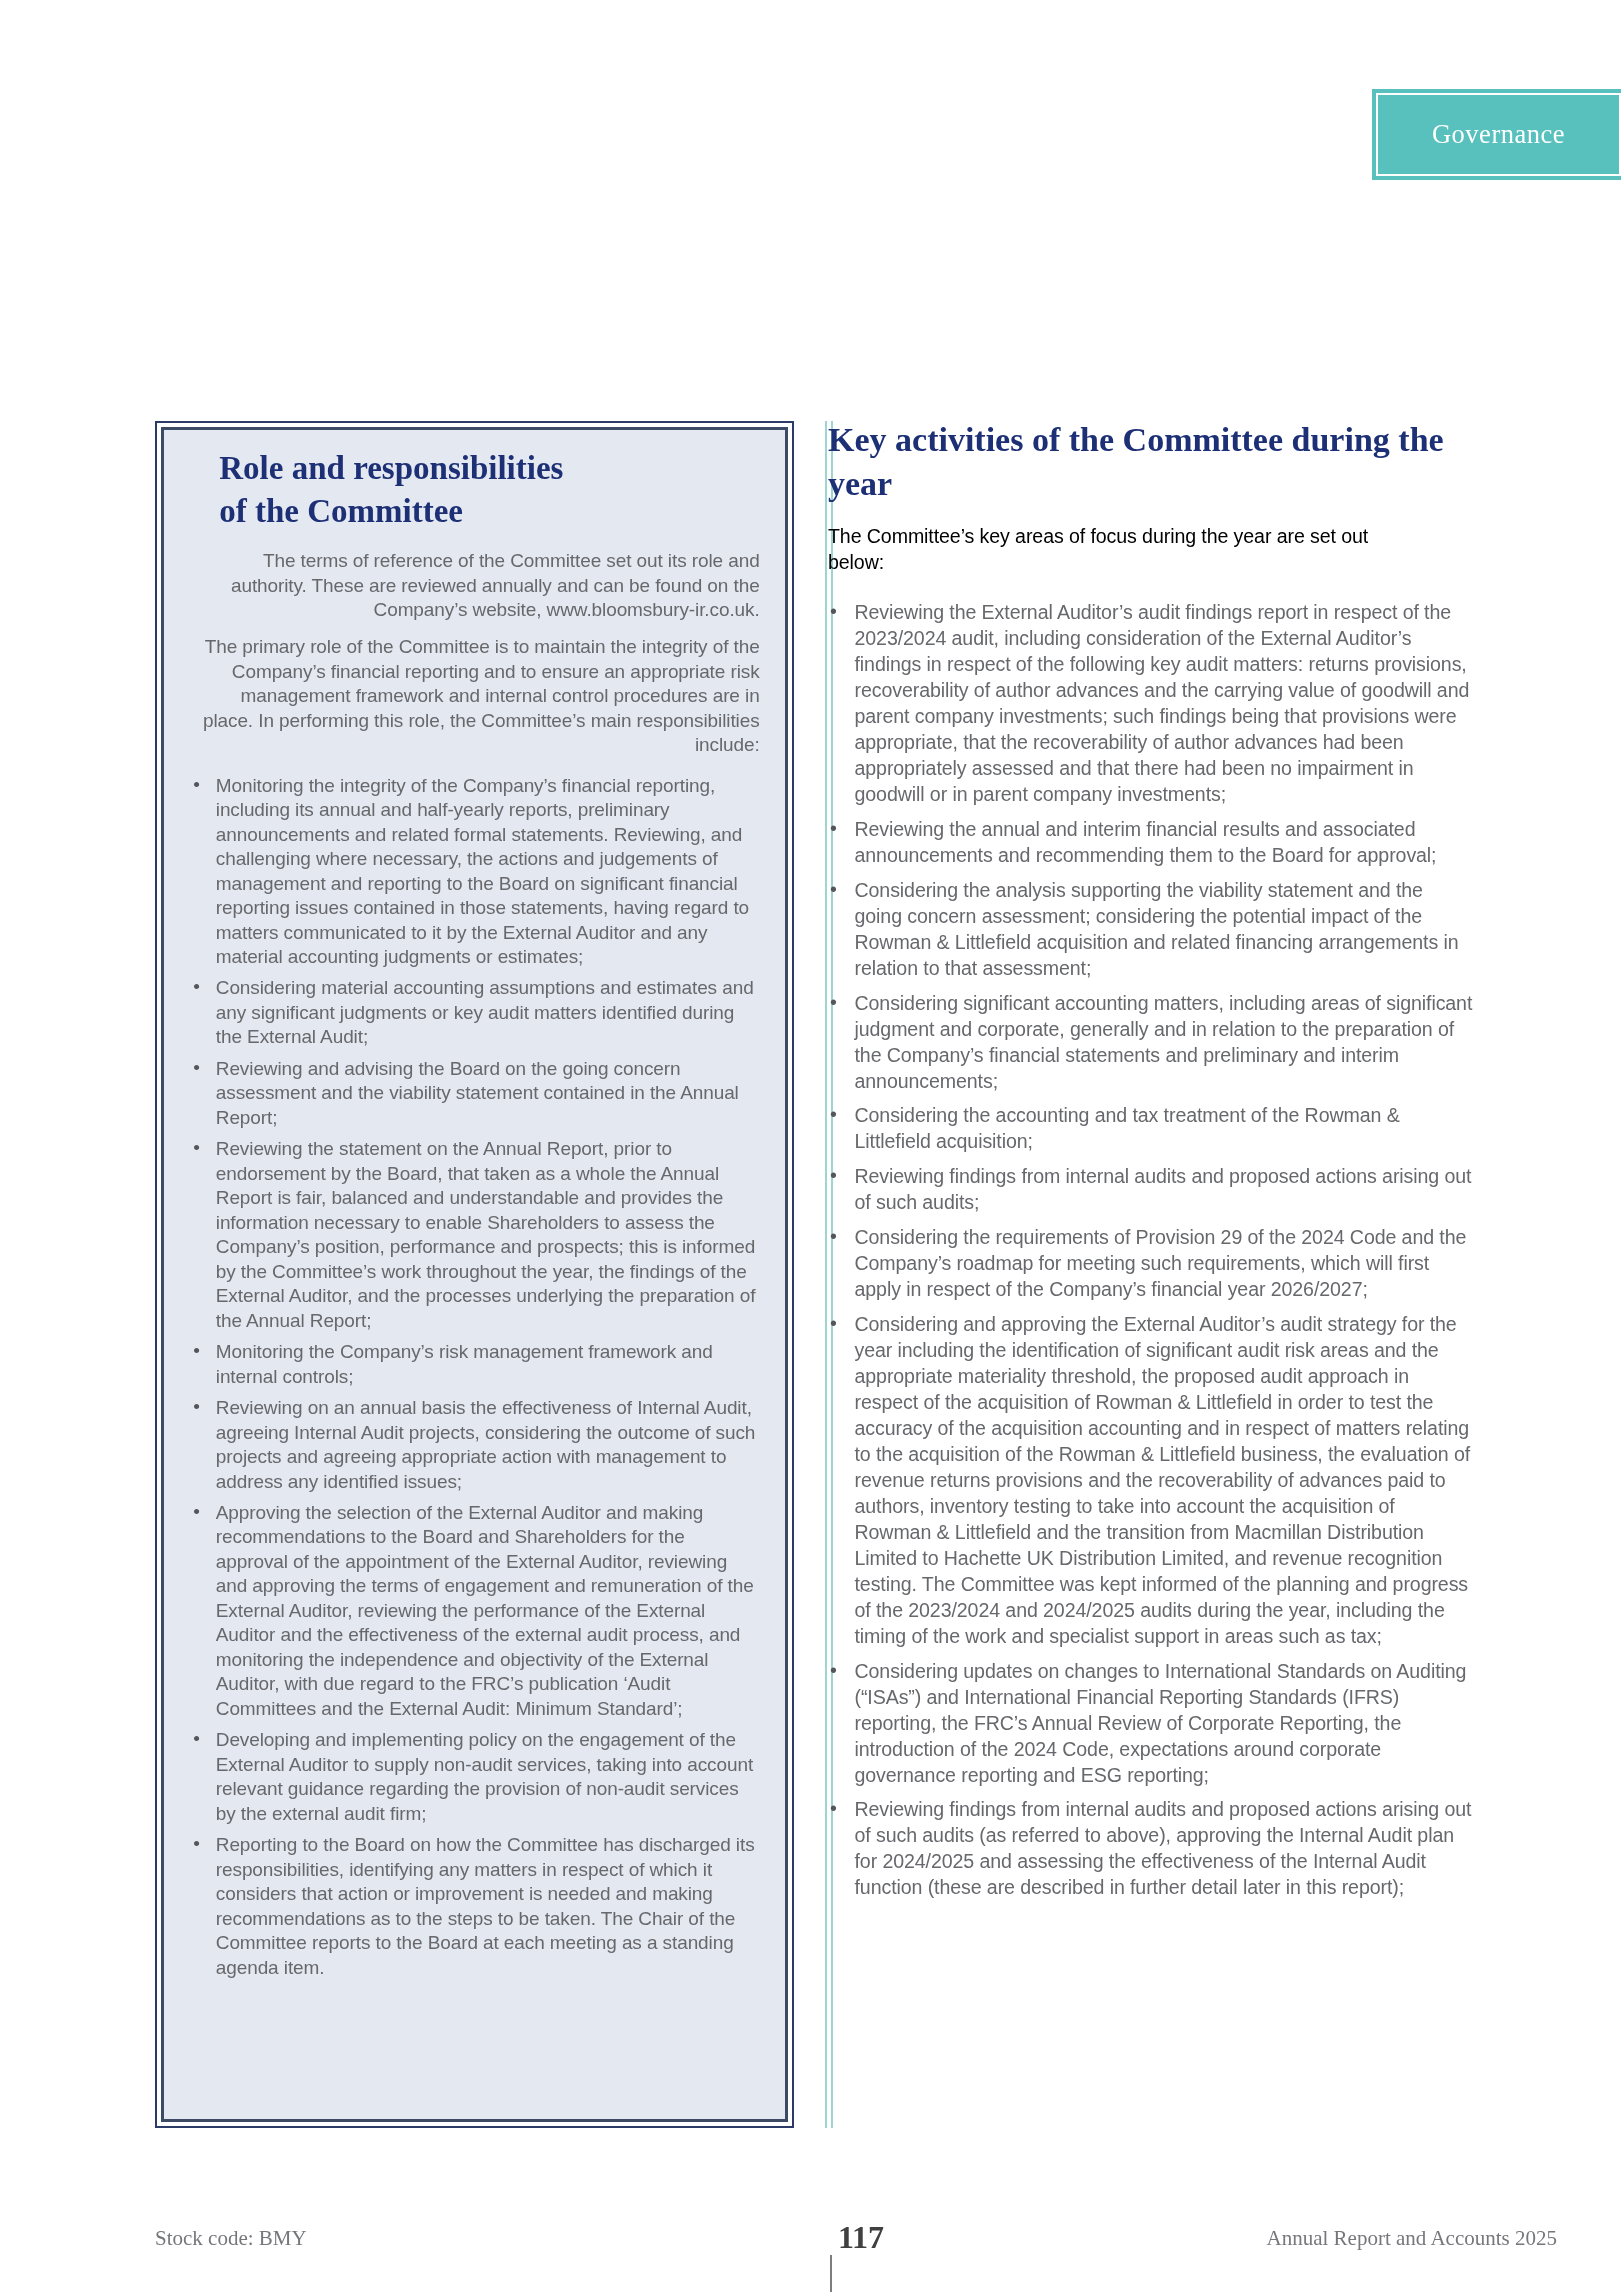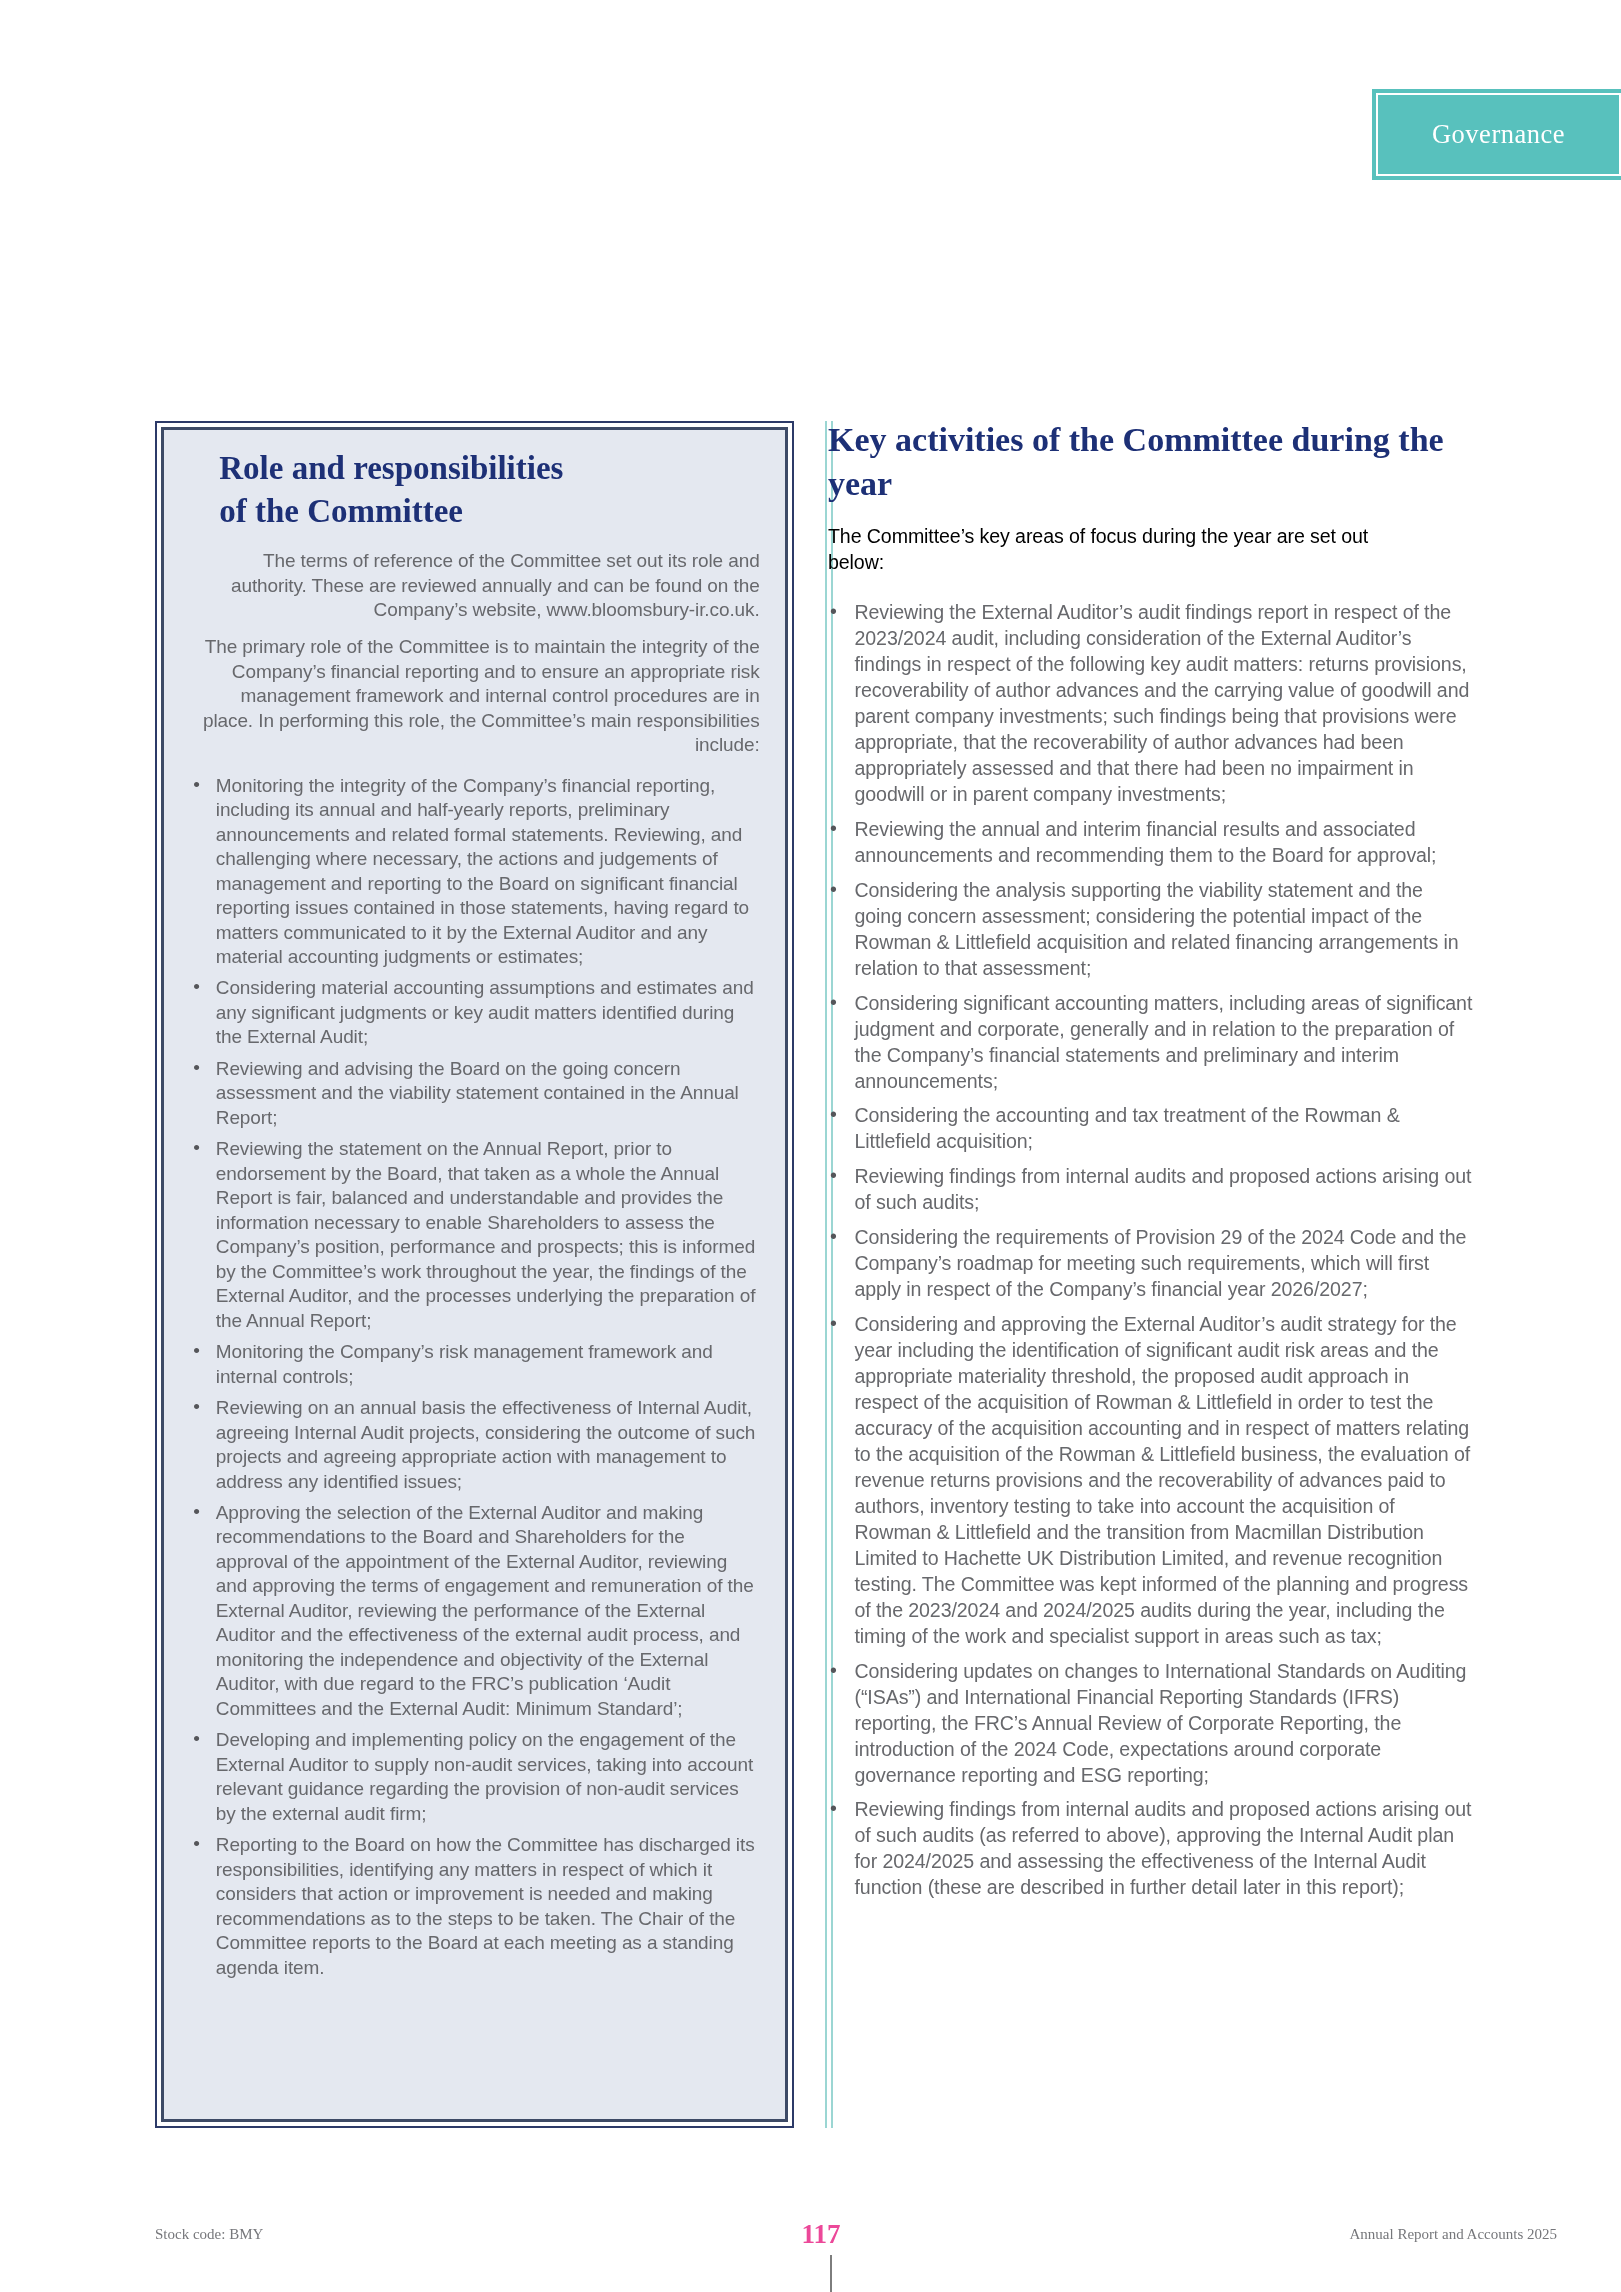--- a/index.html
+++ b/index.html
@@ -59,27 +59,27 @@
     width:588px;
   }
   .right-col ul.blist{margin:0;}
   .right-col ul.blist li{
     position:relative;padding-left:26.5px;margin:0 0 8.8px 0;
     font-size:19.6px;line-height:26px;color:#67686c;letter-spacing:-0.1px;
   }
   
   .footer-left,.footer-right{
     position:absolute;top:2226px;font-family:"Liberation Serif",serif;
-    font-size:15px;color:#76777b;
+    font-size:21px;color:#76777b;
   }
   .footer-left{left:155px;}
   .footer-right{right:110px;}
   .page-num{
-    position:absolute;left:762px;width:118px;top:2219px;text-align:center;
-    font-family:"Liberation Serif",serif;font-weight:700;font-size:27px;color:#ec4899;
+    position:absolute;left:802px;width:118px;top:2219px;text-align:center;
+    font-family:"Liberation Serif",serif;font-weight:700;font-size:32px;color:#404040;
   }
   .footer-rule{
     position:absolute;left:830px;top:2255px;width:2px;height:37px;background:#7d7d7d;
   }
 </style>
 </head>
 <body>
 
 <div id="page">
 

